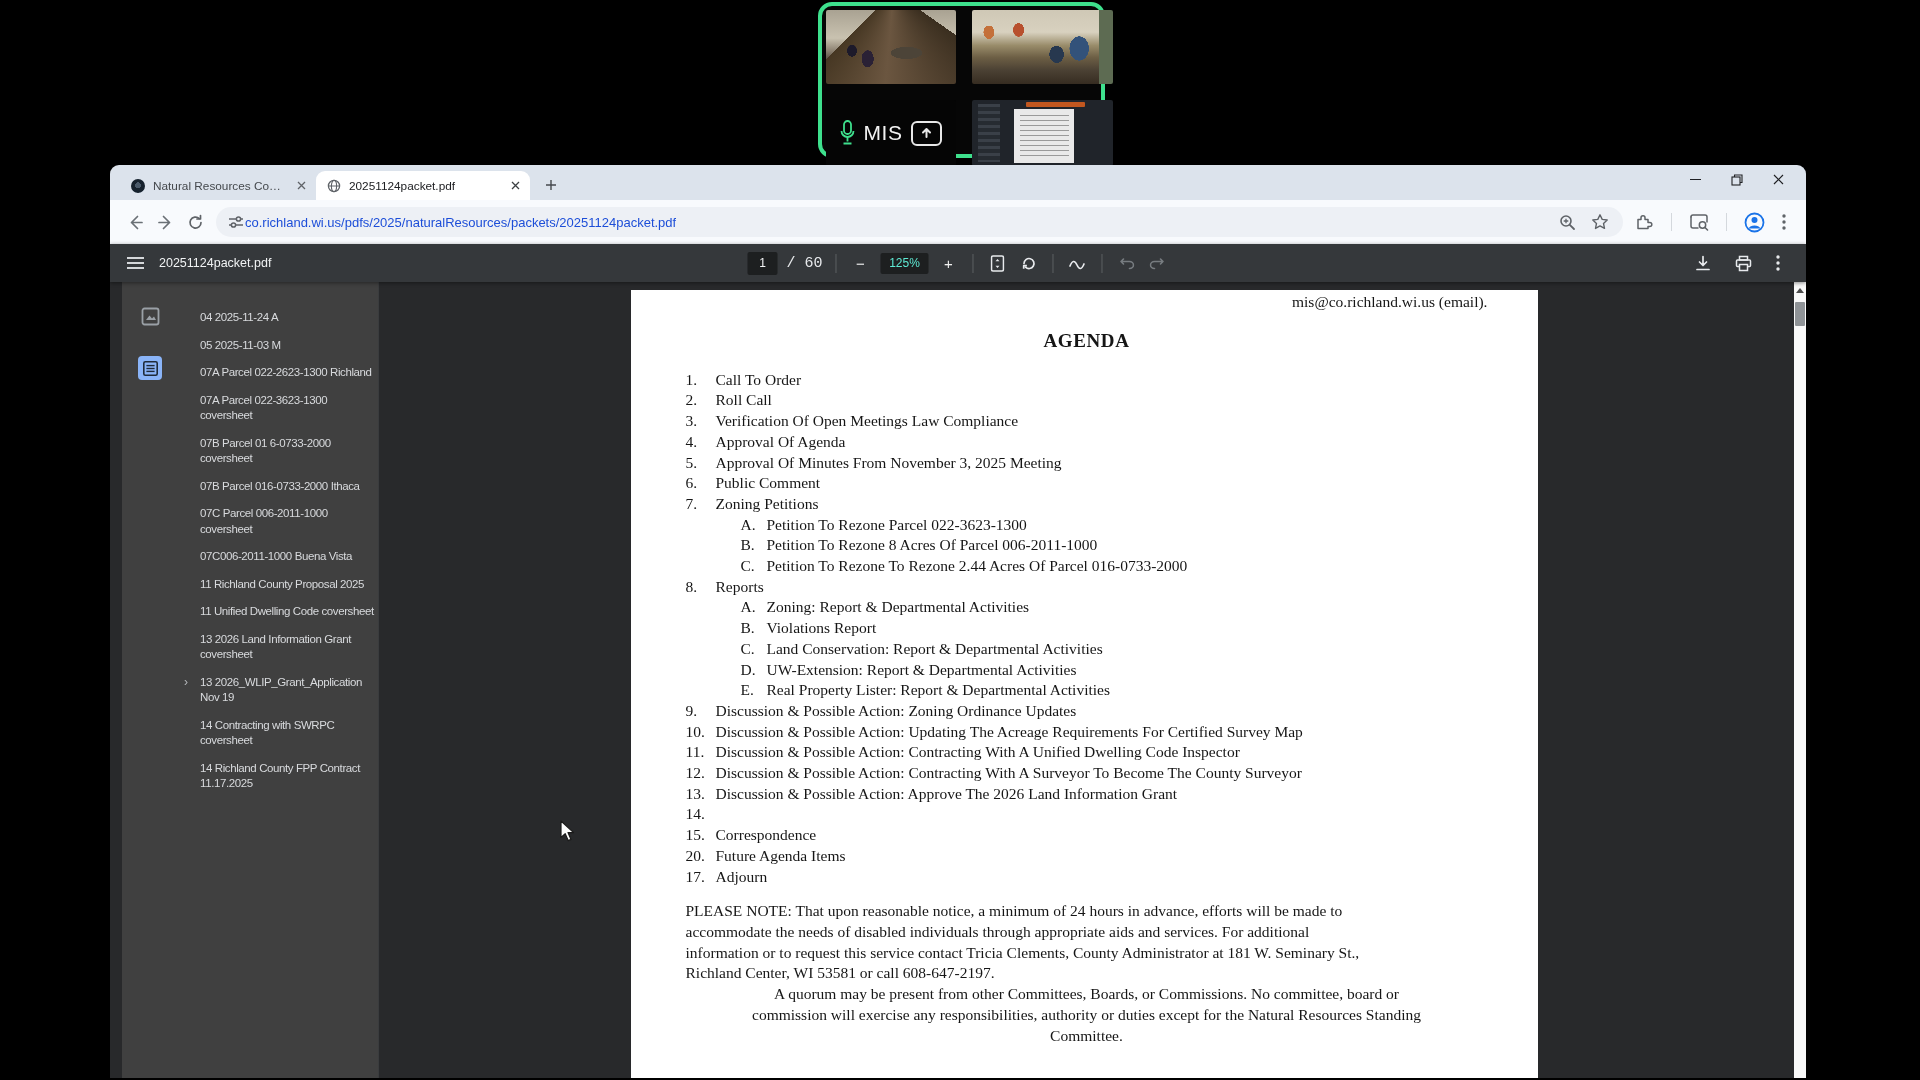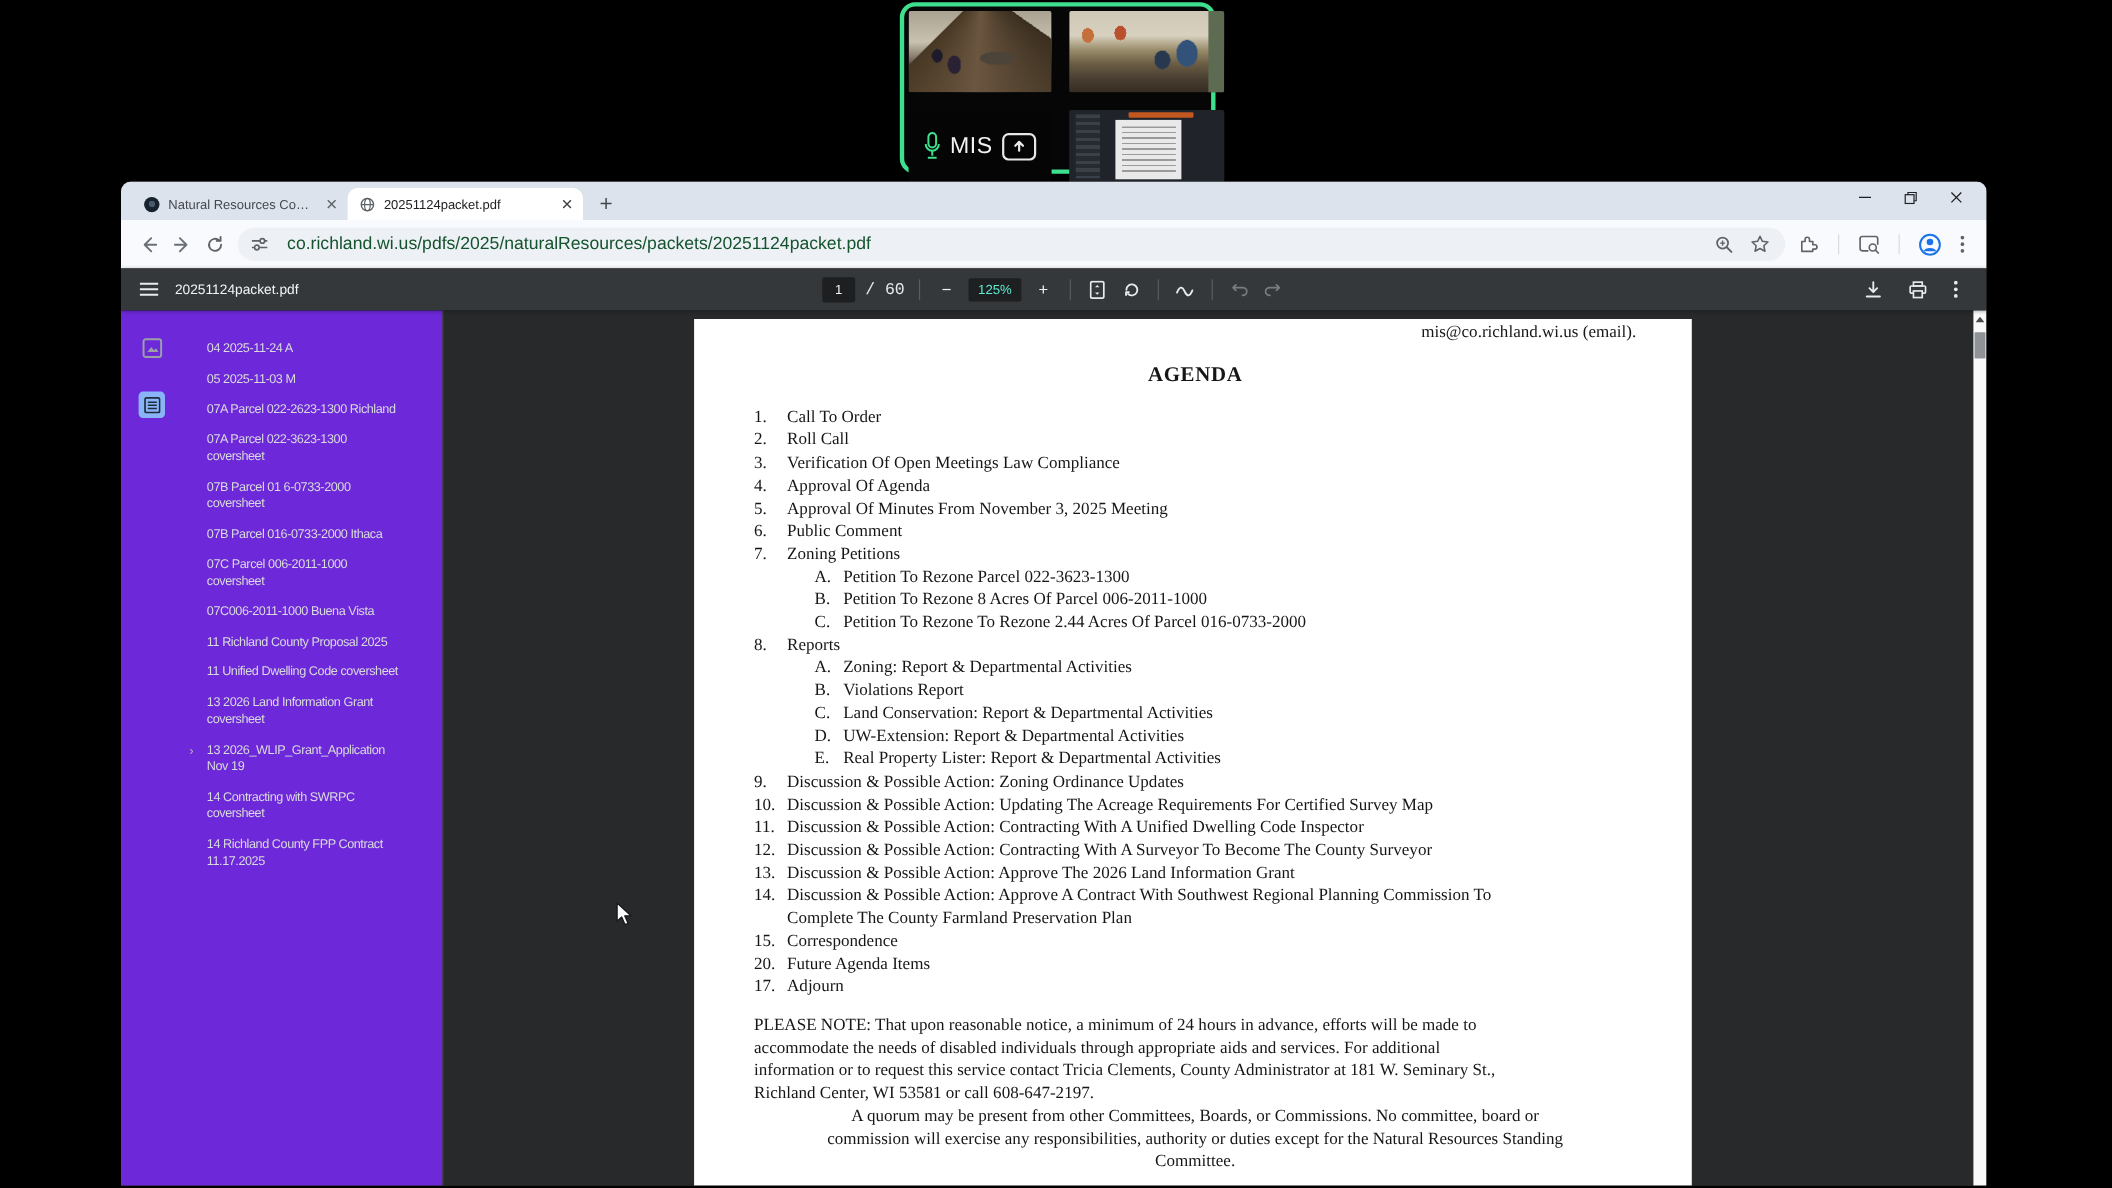--- a/index.html
+++ b/index.html
@@ -50,21 +50,21 @@
   .tab-close{width:16px;height:16px;display:grid;place-items:center;border-radius:50%;flex:none;}
   .favicon{width:15px;height:15px;flex:none;display:grid;place-items:center;}
   .seal{width:14px;height:14px;border-radius:50%;background:radial-gradient(circle at 50% 45%,#4a5a6a 0 28%,#16222e 29% 70%,#2b3a4a 71%);}
   .newtab{width:25px;height:25px;margin:0 0 3px 8px;display:grid;place-items:center;border-radius:50%;}
   .wincontrols{margin-left:auto;display:flex;align-items:center;gap:30px;padding:0 22px 6px 0;height:100%;box-sizing:border-box;}
 
   
   .urlbar{position:absolute;left:0;top:35px;right:0;height:44px;background:#f8fafd;display:flex;align-items:center;padding:0 10px;box-sizing:border-box;}
   .nav-btn{width:30px;height:30px;display:grid;place-items:center;border-radius:50%;flex:none;}
   .omnibox{flex:1;height:30px;margin:0 8px 0 6px;background:#edf0f5;border-radius:15px;display:flex;align-items:center;padding:0 6px 0 12px;min-width:0;}
-  .url-text{font-size:16px;color:#14532d;margin-left:17px;white-space:nowrap;overflow:hidden;}
+  .url-text{font-size:13px;color:#1d4ed8;margin-left:1px;white-space:nowrap;overflow:hidden;}
   .omni-right{margin-left:auto;display:flex;align-items:center;gap:15px;padding-right:8px;}
   .bar-icons{display:flex;align-items:center;gap:17px;padding:0 10px 0 4px;}
   .vdiv{width:1px;height:18px;background:#d4d8dd;}
   .avatar-ic{width:21px;height:21px;border-radius:50%;display:grid;place-items:center;}
 
   
   .pdf-toolbar{position:absolute;left:0;top:79px;right:0;height:38px;background:#35383b;display:flex;align-items:center;
     color:#e8eaed;box-shadow:0 1px 4px rgba(0,0,0,.45);z-index:3;}
   .pt-left{display:flex;align-items:center;gap:15px;padding-left:17px;}
   .pt-title{font-size:12.5px;color:#f1f3f4;}
@@ -74,21 +74,21 @@
   .page-input{width:26px;height:21px;background:#1d1f20;border:none;border-radius:2px;color:#f1f3f4;
     font-size:12px;text-align:center;font-family:"Liberation Sans",sans-serif;}
   .zoom-chip{min-width:42px;height:21px;background:#1d1f20;border-radius:2px;color:#5eead4;font-size:12px;
     display:grid;place-items:center;padding:0 3px;}
   .pt-txt{font-size:15px;color:#e8eaed;font-family:Liberation Mono, monospace;}
   .pt-btn{width:22px;height:22px;display:grid;place-items:center;border-radius:50%;font-size:15px;color:#f1f1f1;}
   .pt-btn.dim{color:#777c80;}
 
   
   .pdf-body{position:absolute;left:0;top:117px;right:0;bottom:0;background:#28292b;overflow:hidden;}
-  .pdf-sidebar{position:absolute;left:0;top:0;bottom:0;width:293px;background:#6d28d9;border-right:1px solid #3a3c3e;box-sizing:border-box;}
+  .pdf-sidebar{position:absolute;left:12px;top:0;bottom:0;width:257px;background:#404040;border-right:1px solid #3a3c3e;box-sizing:border-box;}
   .rail-btn{position:absolute;left:16px;width:24px;height:24px;display:grid;place-items:center;border-radius:4px;}
   .rail-thumbs{top:22px;}
   .rail-outline{top:74px;background:#8ab4f8;}
   .bm-list{position:absolute;left:78px;top:28px;width:176px;}
   .bm-item{position:relative;font-size:11.5px;letter-spacing:-.4px;line-height:15.5px;color:#d8dadd;margin-bottom:12px;}
   .bm-caret{position:absolute;left:-16px;top:0;color:#b4b7ba;font-size:12px;}
 
   .pdf-content{position:absolute;left:264px;top:0;right:12px;bottom:0;overflow:hidden;}
   .pdf-page{width:907px;margin:8px auto 0;background:#fff;min-height:1200px;box-sizing:border-box;
     padding:2px 50px 0 55px;font-family:"Liberation Serif",serif;color:#161616;}
@@ -474,24 +474,20 @@
             <div class="prow">
                 <span class="pnum">12.</span>
                 <span class="ptxt">Discussion &amp; Possible Action: Contracting With A Surveyor To Become The County Surveyor</span>
               </div>
             <div class="prow">
                 <span class="pnum">13.</span>
                 <span class="ptxt">Discussion &amp; Possible Action: Approve The 2026 Land Information Grant</span>
               </div>
             <div class="prow">
                 <span class="pnum">14.</span>
-                <span class="ptxt">
-                  <span class="ptxt2">Discussion &amp; Possible Action: Approve A Contract With Southwest Regional Planning Commission To</span>
-                  <span class="ptxt2">Complete The County Farmland Preservation Plan</span>
-                </span>
               </div>
             <div class="prow">
                 <span class="pnum">15.</span>
                 <span class="ptxt">Correspondence</span>
               </div>
             <div class="prow">
                 <span class="pnum">20.</span>
                 <span class="ptxt">Future Agenda Items</span>
               </div>
             <div class="prow">

